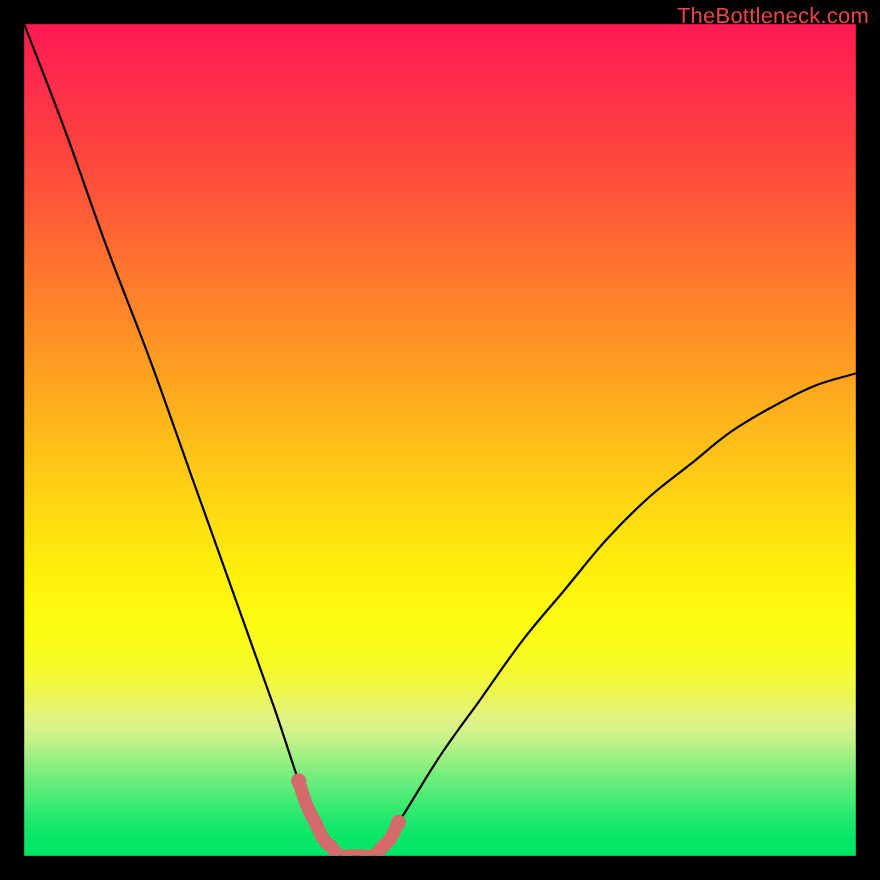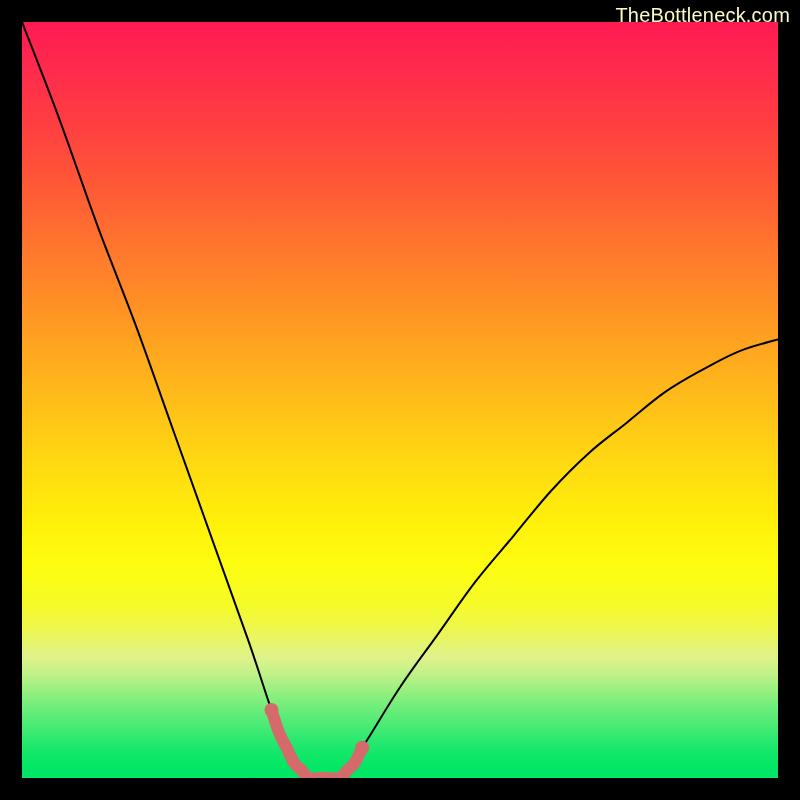--- a/index.html
+++ b/index.html
@@ -39,21 +39,21 @@
       #3aea72 94%,
       #1ae86c 96%,
       #06e766 98%,
       #00e665 100%
     );
   }
   .watermark {
     position: absolute;
     top: 4px;
     right: 10px;
-    color: #fef9c3;
+    color: #ef4444;
     font-size: 20px;
     letter-spacing: 0.2px;
     font-weight: 500;
   }
   svg.plot {
     position: absolute;
     left: 0;
     top: 0;
   }
 </style>

